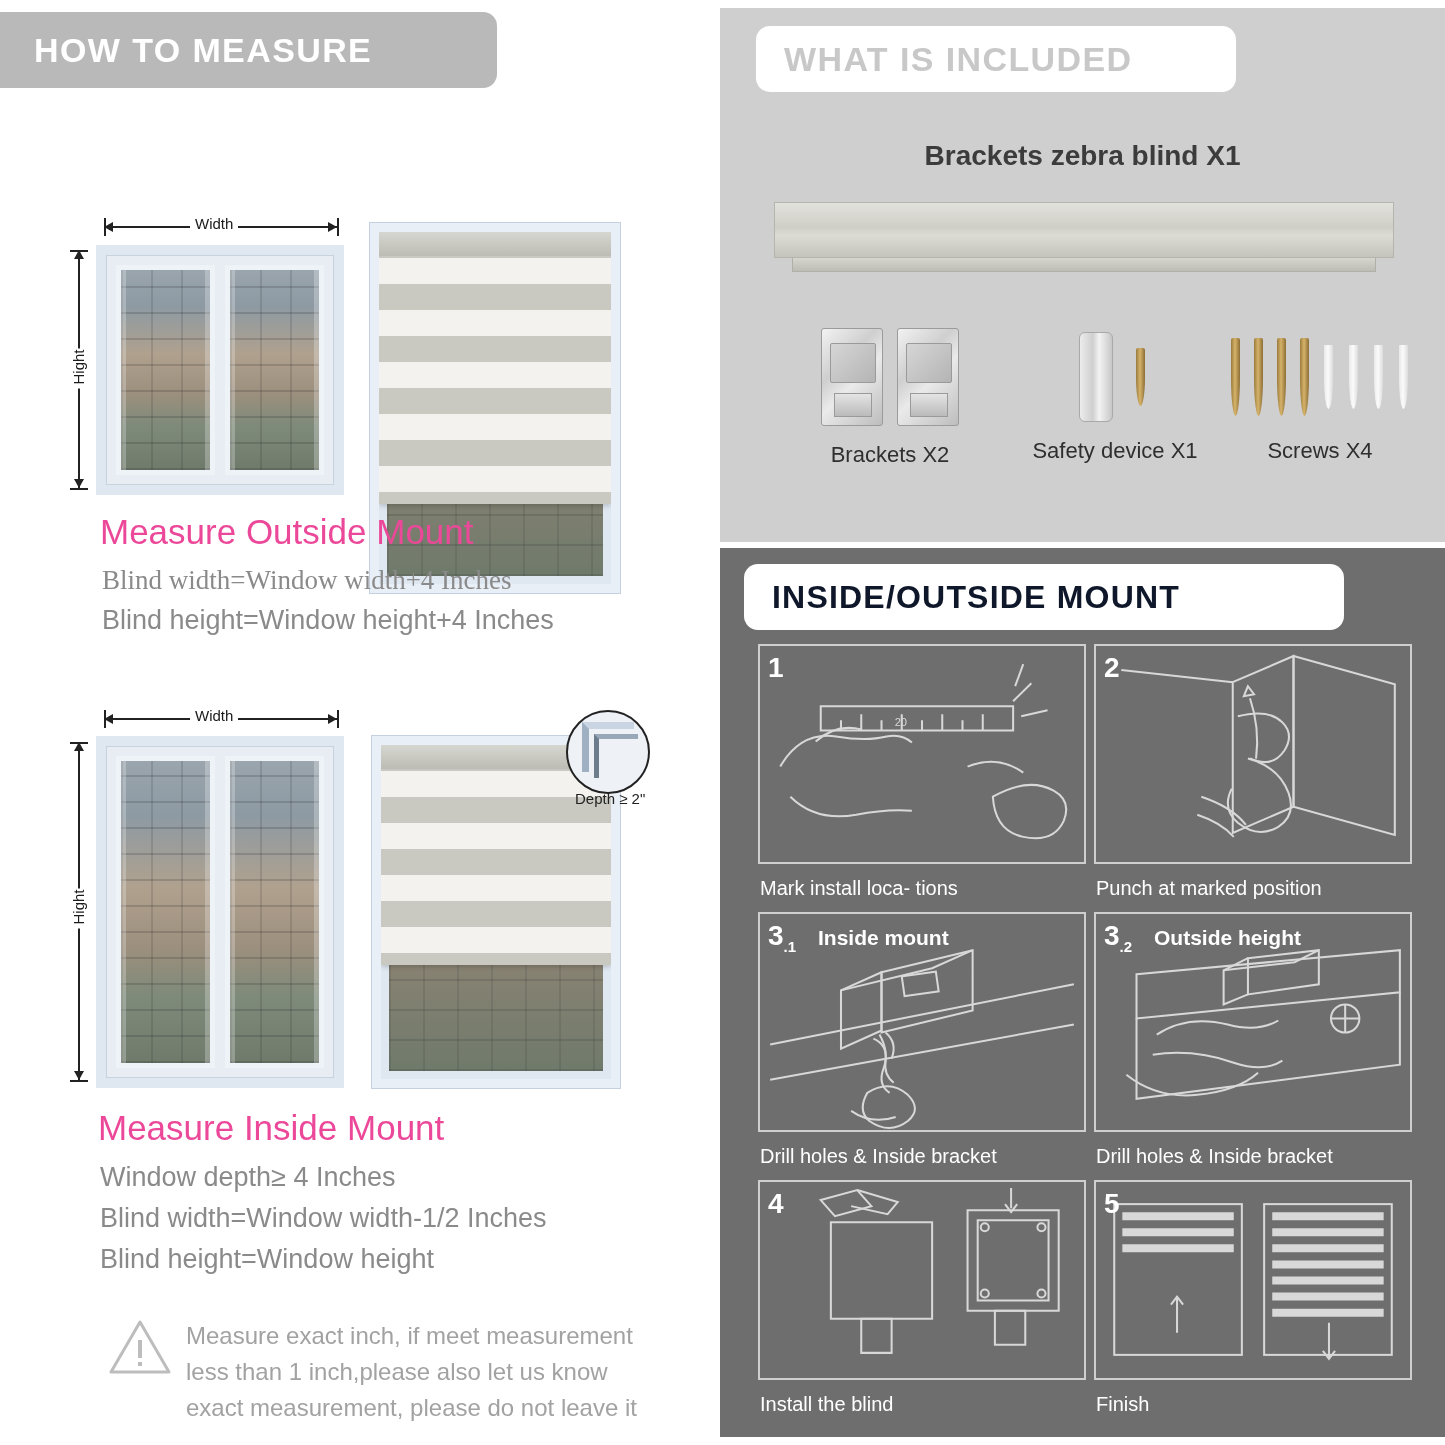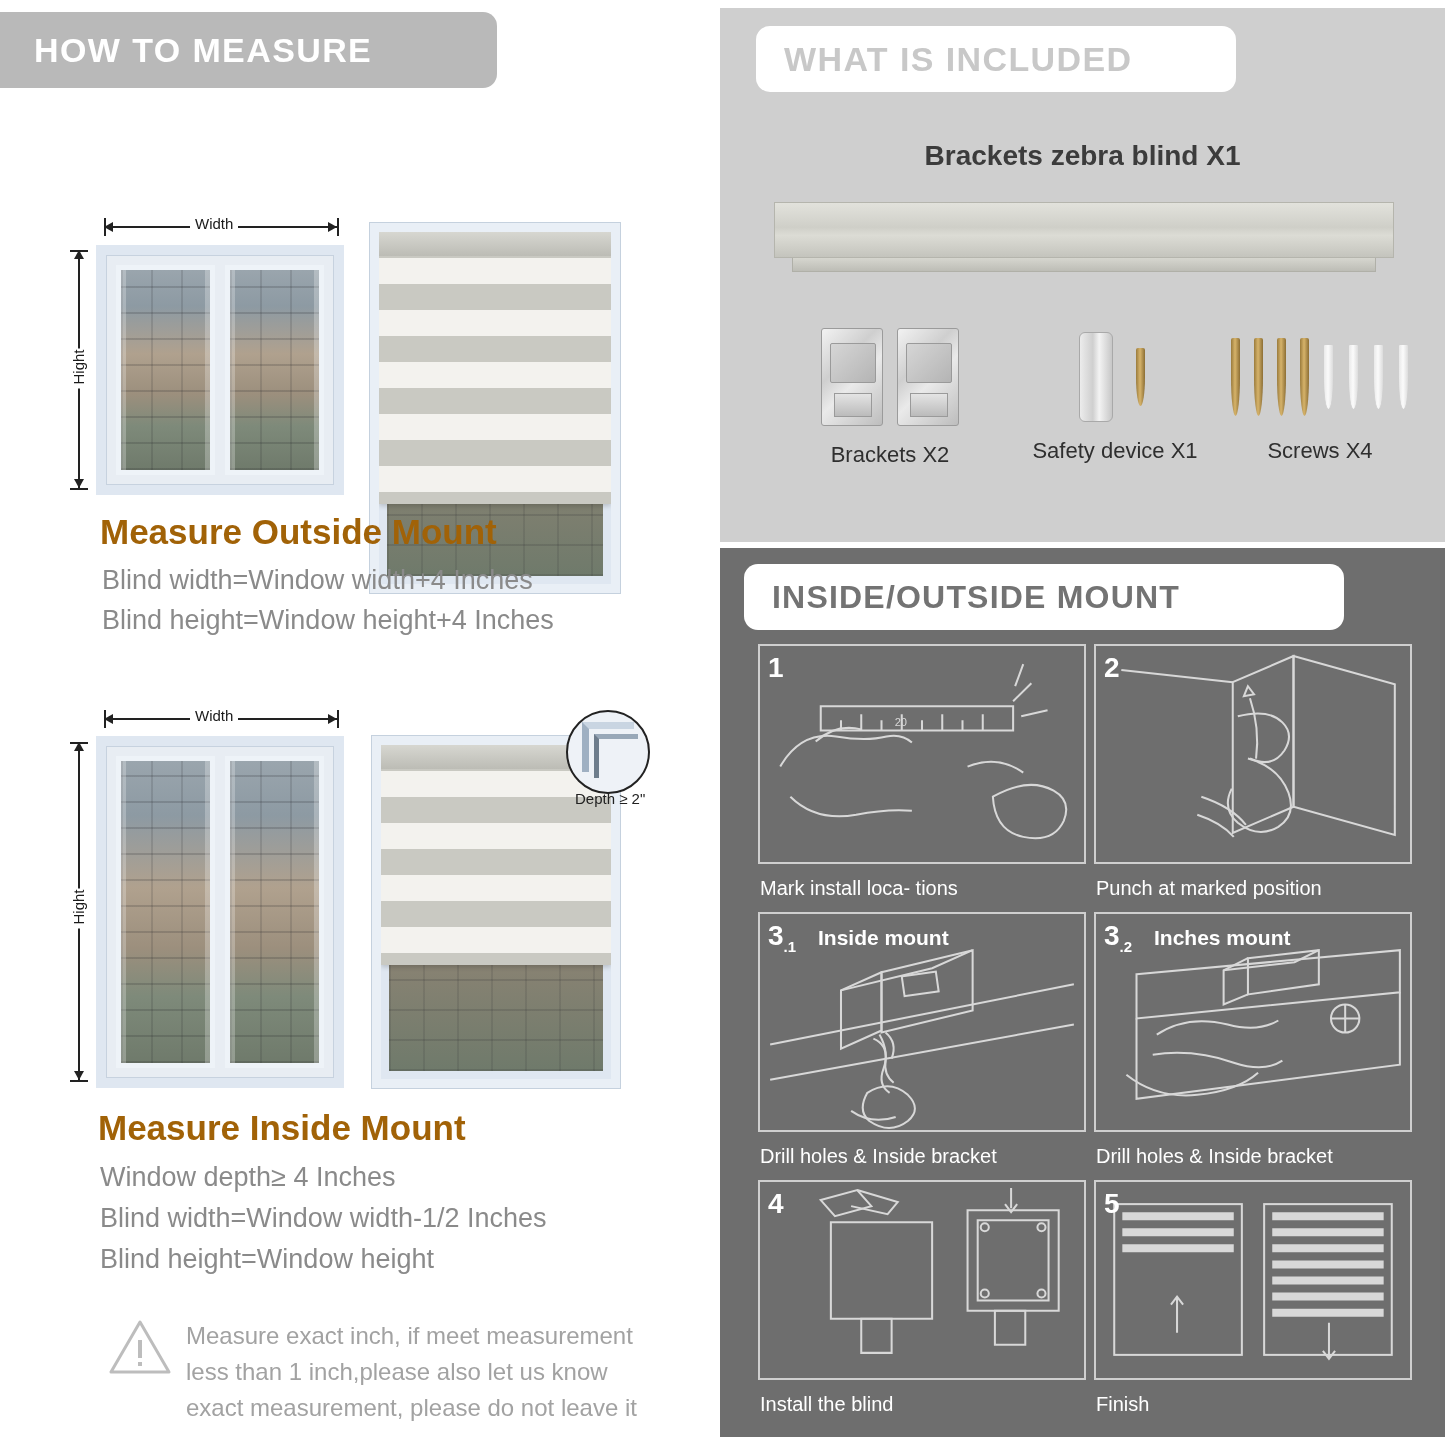--- a/index.html
+++ b/index.html
@@ -98,21 +98,21 @@
   .dim-label {
     position:absolute; font-size:15px; color:#1a1a1a; background:#fff;
     padding:0 5px; font-weight:normal;
   }
   .dim-label-v {
     position:absolute; font-size:15px; color:#1a1a1a; background:#fff;
     transform:rotate(-90deg); transform-origin:center; padding:0 4px;
   }
 
   .sect-title {
-    position:absolute; font-size:35px; color:#a16207; font-weight:bold;
+    position:absolute; font-size:35px; color:#ec4899; font-weight:normal;
   }
   .sect-line {
     position:absolute; font-size:27px; color:#8a8a8a;
   }
 
   .note-box { position:absolute; display:flex; gap:14px; align-items:flex-start; }
   .warn-tri {
     width:64px; height:58px; position:relative; flex:none;
   }
   .warn-tri svg { display:block; }
@@ -195,21 +195,21 @@
 
   
   .mount {
     position:absolute; left:8px; top:548px; width:725px; height:889px;
     background:#6e6e6e;
   }
   .hdr-mount {
     position:absolute; left:24px; top:16px; width:600px; height:66px;
     background:#ffffff; border-radius:14px; display:flex; align-items:center;
   }
-  .hdr-mount span { color:#737373; font-size:32px; font-weight:bold; letter-spacing:1.2px; padding-left:28px; }
+  .hdr-mount span { color:#0f172a; font-size:32px; font-weight:bold; letter-spacing:1.2px; padding-left:28px; }
 
   .step {
     position:absolute; background:#6e6e6e;
   }
   .step-box {
     position:absolute; left:0; top:0; right:0; bottom:38px;
     border:2px solid #cfcfcf;
   }
   .step-num {
     position:absolute; left:8px; top:6px;
@@ -262,21 +262,21 @@
       </div>
 
       <div class="blind-window" style="position:absolute;left:370px;top:118px;width:250px;height:370px;">
         <div class="blind-photo"></div>
         <div class="blind-fabric" style="height:272px;"></div>
         <div class="blind-head"></div>
       </div>
     </div>
 
     <div class="sect-title" style="left:100px;top:512px;">Measure Outside Mount</div>
-    <div class="sect-line" style="left:102px;top:565px;">Blind width=Window width+4 Inches</div>
+    <div class="sect-line" style="left:102px;top:565px;font-family:Liberation Serif, serif;">Blind width=Window width+4 Inches</div>
     <div class="sect-line" style="left:102px;top:605px;">Blind height=Window height+4 Inches</div>
 
     <div class="win-wrap" style="left:0;top:700px;width:712px;height:400px;">
 
       <div class="dim-line dim-v" style="left:104px;top:10px;height:18px;"></div>
       <div class="dim-line dim-v" style="left:337px;top:10px;height:18px;"></div>
       <div class="dim-line dim-h" style="left:104px;top:18px;width:233px;"></div>
       <div class="arrow arr-l" style="left:104px;top:14px;"></div>
       <div class="arrow arr-r" style="left:328px;top:14px;"></div>
       <div class="dim-label" style="left:190px;top:7px;">Width</div>
@@ -457,21 +457,21 @@
                 <path d="M126 56 l70 -8 l24 -12"></path>
                 <path d="M60 120 q30 -20 70 -10 q30 8 50 -4"></path>
                 <path d="M56 140 q40 -6 80 8 q30 10 48 -2"></path>
                 <path d="M30 160 q30 24 70 20 q40 -4 60 -22"></path>
                 <circle cx="246" cy="104" r="14"></circle>
                 <path d="M246 90 v28 M232 104 h28"></path>
               </g>
             </svg>
           </div>
           <div class="step-num"><span>3</span><sub>.2</sub></div>
-          <div class="step-inline">Inches mount</div>
+          <div class="step-inline">Outside height</div>
         </div>
         <div class="step-cap">Drill holes &amp;  Inside bracket</div>
       </div>
 
       <div class="step" style="left:38px;top:632px;width:328px;height:238px;">
         <div class="step-box">
           <div class="sketch">
             <svg viewBox="0 0 320 195" preserveAspectRatio="none">
               <g fill="none" stroke="#d8d8d8" stroke-width="2">
                 <path d="M60 18 l36 -10 l14 16 l-36 10z"></path>

